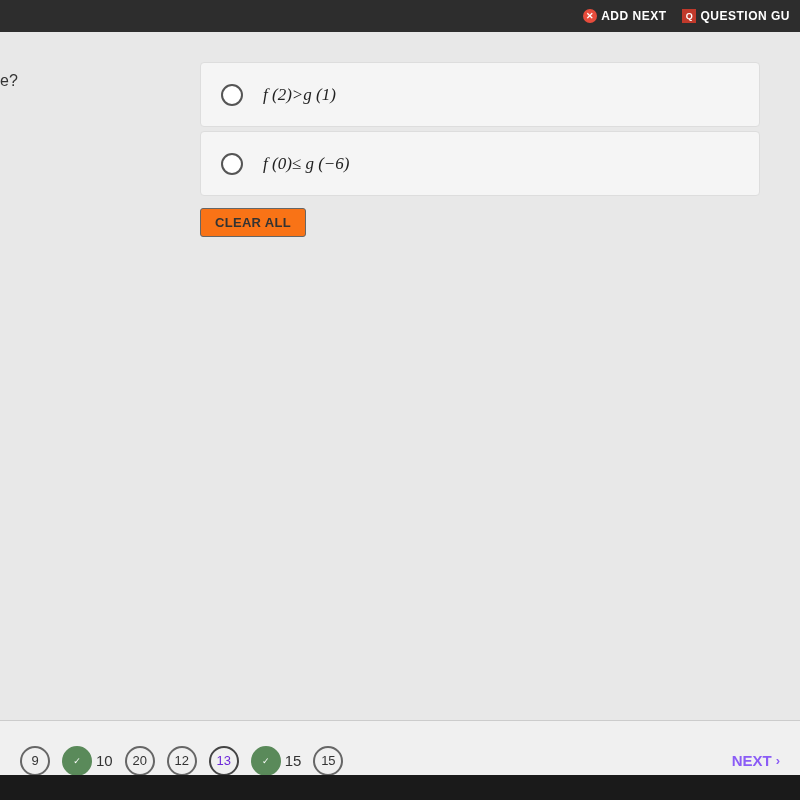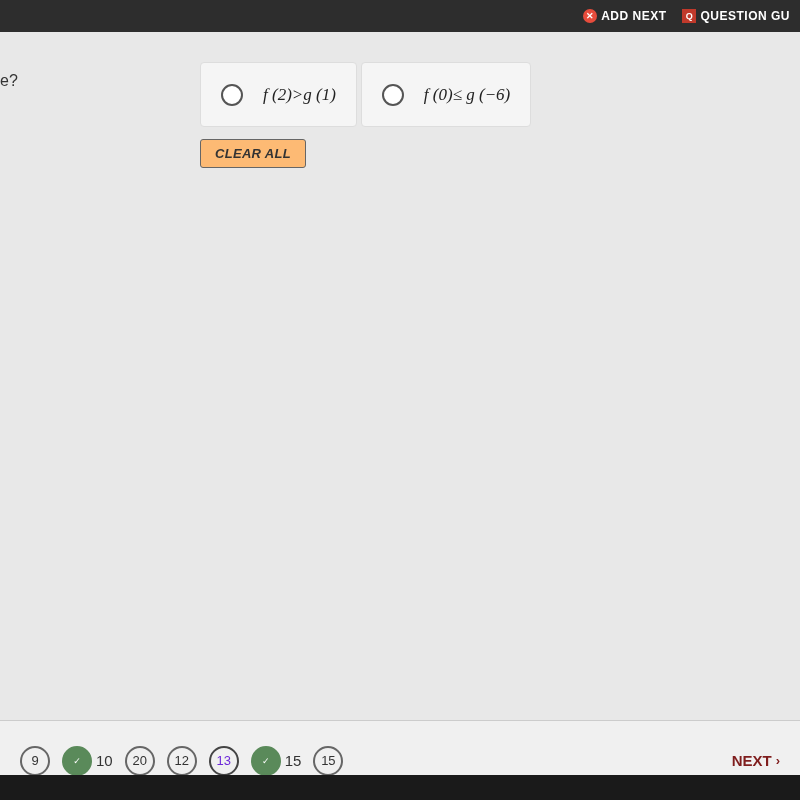--- a/index.html
+++ b/index.html
@@ -82,21 +82,21 @@
       top: 40px;
       left: 0;
       color: #333;
       font-size: 16px;
       font-family: Arial, sans-serif;
     }
 
     
     .options-container {
       display: flex;
-      flex-direction: row;
+      flex-direction: column;
       gap: 4px;
       margin-top: 10px;
       width: 560px;
     }
 
     .option-row {
       display: flex;
       align-items: center;
       background: #f5f5f5;
       border: 1px solid #ddd;
@@ -122,30 +122,29 @@
     .option-text {
       font-size: 17px;
       color: #222;
       font-style: italic;
     }
 
     
     .clear-all-btn {
       margin-top: 12px;
       padding: 6px 14px;
-      background: #fdba74;
+      background: #f97316;
       border: 1.5px solid #666;
       border-radius: 3px;
       font-size: 13px;
       font-family: Arial, sans-serif;
       font-weight: 600;
       color: #333;
       cursor: pointer;
       letter-spacing: 0.3px;
-      font-style: italic;
     }
 
     
     .bottom-nav {
       position: absolute;
       bottom: 0;
       left: 0;
       right: 0;
       height: 80px;
       background: #f0f0f0;
@@ -191,21 +190,21 @@
     }
 
     .next-btn {
       margin-left: auto;
       display: flex;
       align-items: center;
       gap: 4px;
       font-size: 15px;
       font-family: Arial, sans-serif;
       font-weight: 600;
-      color: #7f1d1d;
+      color: #8b5cf6;
       background: none;
       border: none;
       cursor: pointer;
     }
 
     .check-icon {
       color: white;
       font-size: 9px;
     }
 

